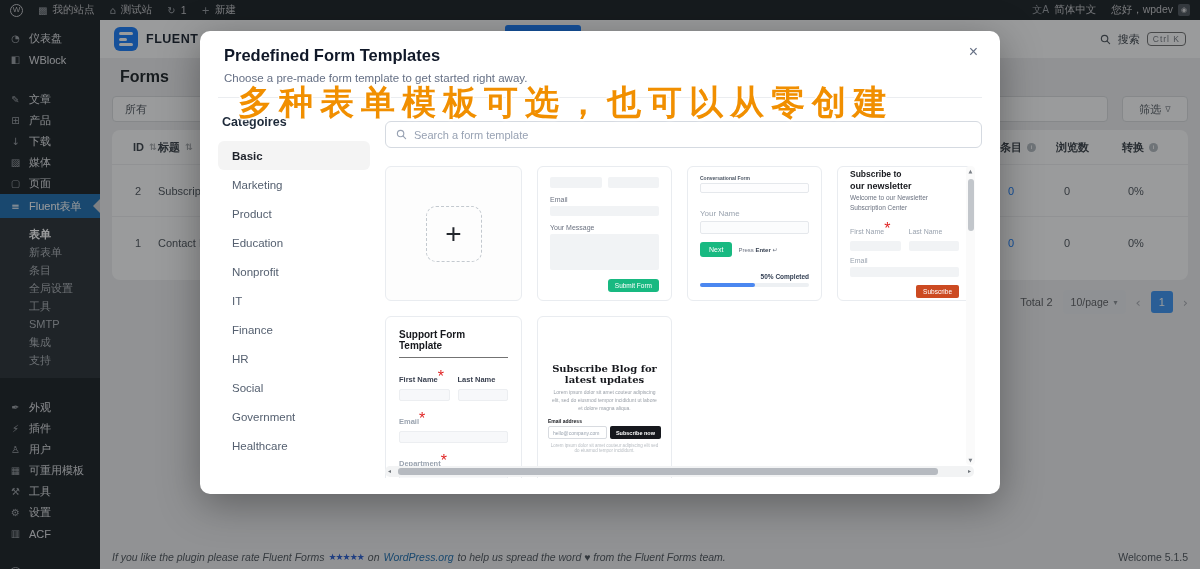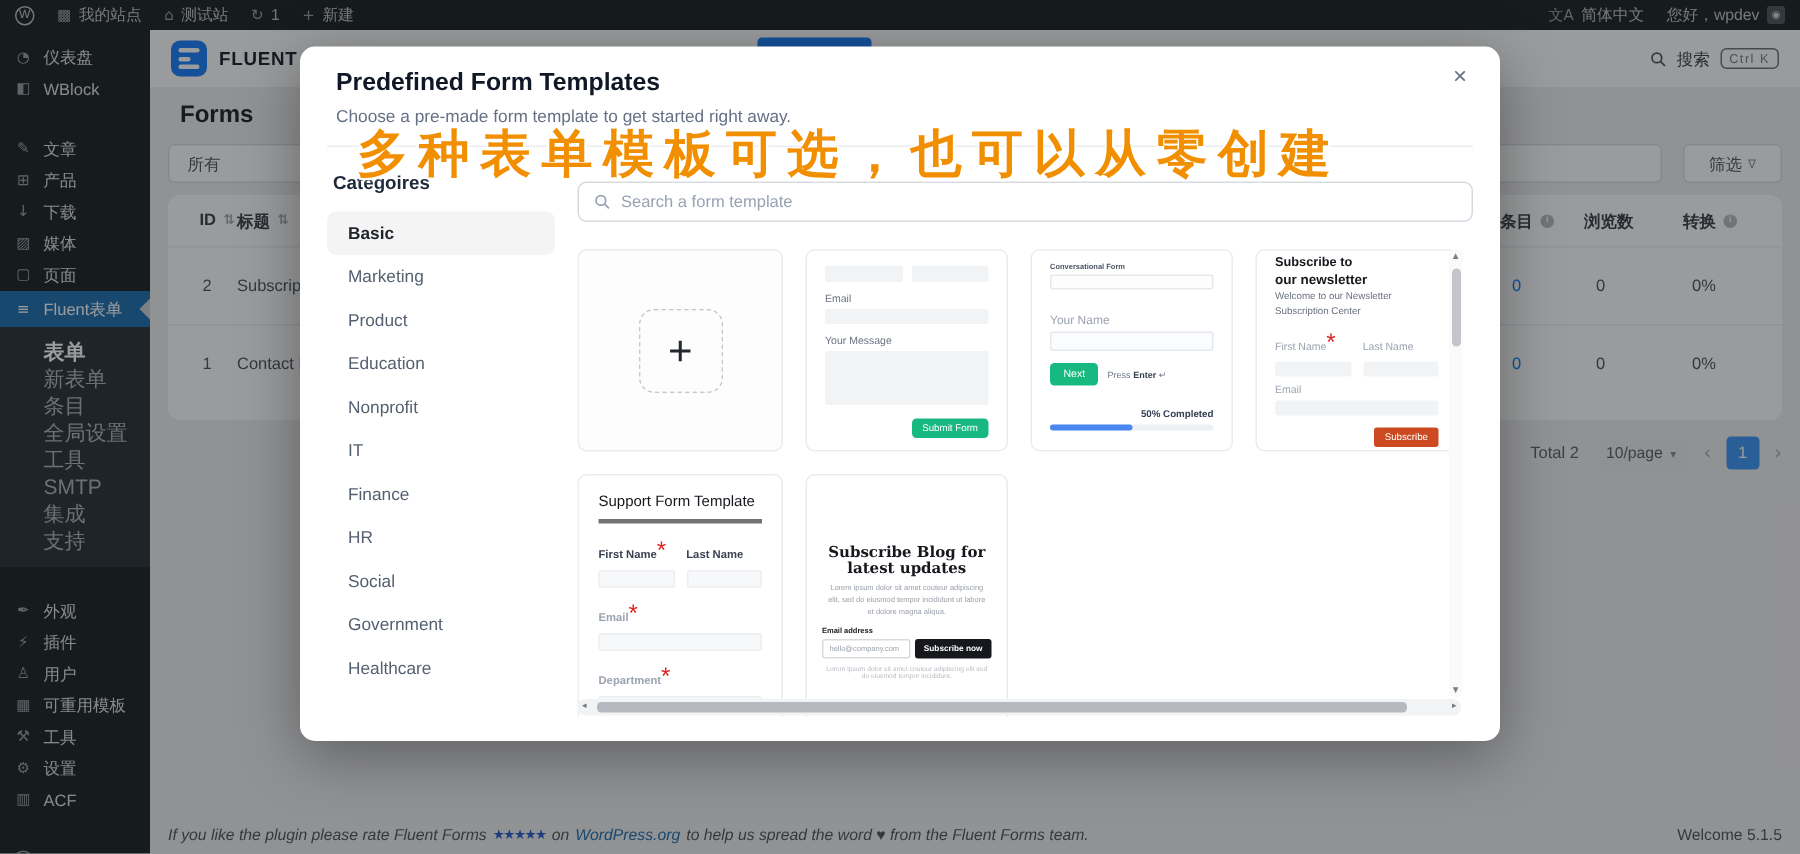--- a/index.html
+++ b/index.html
@@ -14,21 +14,21 @@
 .avatar{width:12px;height:12px;border-radius:2px;background:#50575e;display:flex;align-items:center;justify-content:center;font-size:7px;color:#dcdcde}
 
 .sidebar{position:absolute;top:20px;left:0;bottom:0;width:100px;background:#1d2327;z-index:3;font-size:11px;color:#dfe1e4}
 .sb-group{padding-top:8px}
 .mi{height:21px;display:flex;align-items:center;gap:7px;padding-left:9px;cursor:pointer}
 .mi .ico{width:13px;text-align:center;color:#9ba0a5;font-size:10px;font-family:"DejaVu Sans",sans-serif;flex:0 0 13px}
 .mi-active{background:#2271b1;color:#fff;height:24px;position:relative}
 .mi-active .ico{color:#fff}
 .arrow-right{position:absolute;right:0;top:50%;margin-top:-7px;width:0;height:0;border:7px solid transparent;border-right-color:#cfd1d4}
 .submenu{background:#2c3338;padding:7px 0 9px}
-.smi{height:18px;line-height:18px;padding-left:29px;font-size:14px;color:#b0b5ba;cursor:pointer}
+.smi{height:18px;line-height:18px;padding-left:29px;font-size:11px;color:#b0b5ba;cursor:pointer}
 .smi-active{color:#fff;font-weight:bold}
 .sep{height:11px}
 .gico{width:13px;height:13px;border:1px solid #9ba0a5;border-radius:50%;font-size:8px;display:flex;align-items:center;justify-content:center;color:#9ba0a5;flex:0 0 13px}
 
 .main{position:absolute;left:100px;top:20px;right:0;bottom:0;background:#f0f0f1}
 .ffheader{height:38px;background:#fff;display:flex;align-items:center;padding:0 14px;position:relative;z-index:1}
 .fflogo{width:24px;height:24px;border-radius:6px;background:#1a7efb;display:flex;flex-direction:column;justify-content:center;gap:2.5px;padding:0 5px}
 .fflogo i{display:block;height:3px;border-radius:2px;background:#fff}
 .fflogo i:nth-child(2){width:60%}
 .ffname{margin-left:8px;font-weight:bold;font-size:12.5px;color:#1b2430;letter-spacing:.5px}
@@ -93,21 +93,21 @@
 .ptrack{height:4px;background:#edf0f3;border-radius:2px;margin-top:3px}
 .pfill{height:4px;background:#4b87f0;border-radius:2px}
 .cutline{font-size:8.5px;font-weight:bold;color:#16181d;margin-top:-6px;white-space:nowrap}
 .nheading{font-size:9px;font-weight:bold;color:#16181d;margin-top:2px}
 .welcome{font-size:6.5px;color:#6b7280;line-height:1.5;margin-top:2px}
 .frow{display:flex;gap:8px;margin-top:7px}
 .fcol{flex:1}
 .nlabel{font-size:7px;color:#9aa3af}
 .req{color:#e02424}
 .redbtn{background:#cc4a21;color:#fff;font-size:6.5px;padding:3px 7px;border-radius:2px}
-.sheading{font-size:10px;font-weight:normal;color:#16181d;padding-bottom:6px;border-bottom:3px solid #737373}
+.sheading{font-size:10px;font-weight:bold;color:#16181d;padding-bottom:6px;border-bottom:1px solid #737373}
 .flabel{font-size:7.5px;color:#3a4150;font-weight:bold}
 .flabel-g{font-size:7.5px;color:#9aa3af;font-weight:bold}
 .finput{height:12px;background:#f7f8fa;border:1px solid #eceef1;border-radius:2px;margin-top:3px}
 .fblock{margin-top:9px}
 .blogcard{text-align:center;padding:10px}
 .serifh{font-family:"DejaVu Serif","Liberation Serif",serif;font-weight:bold;font-size:10px;color:#16181d;margin-top:36px}
 .blurb{font-size:5px;color:#9ba1a9;line-height:1.6;margin-top:3px;padding:0 4px}
 .elabel{font-size:5px;font-weight:bold;color:#16181d;text-align:left;margin-top:6px}
 .erow{display:flex;margin-top:2px;gap:3px}
 .einput{flex:1;border:1px solid #d8dbe0;border-radius:2px;height:13px;display:flex;align-items:center;padding-left:4px;font-size:5px;color:#9aa3af}

